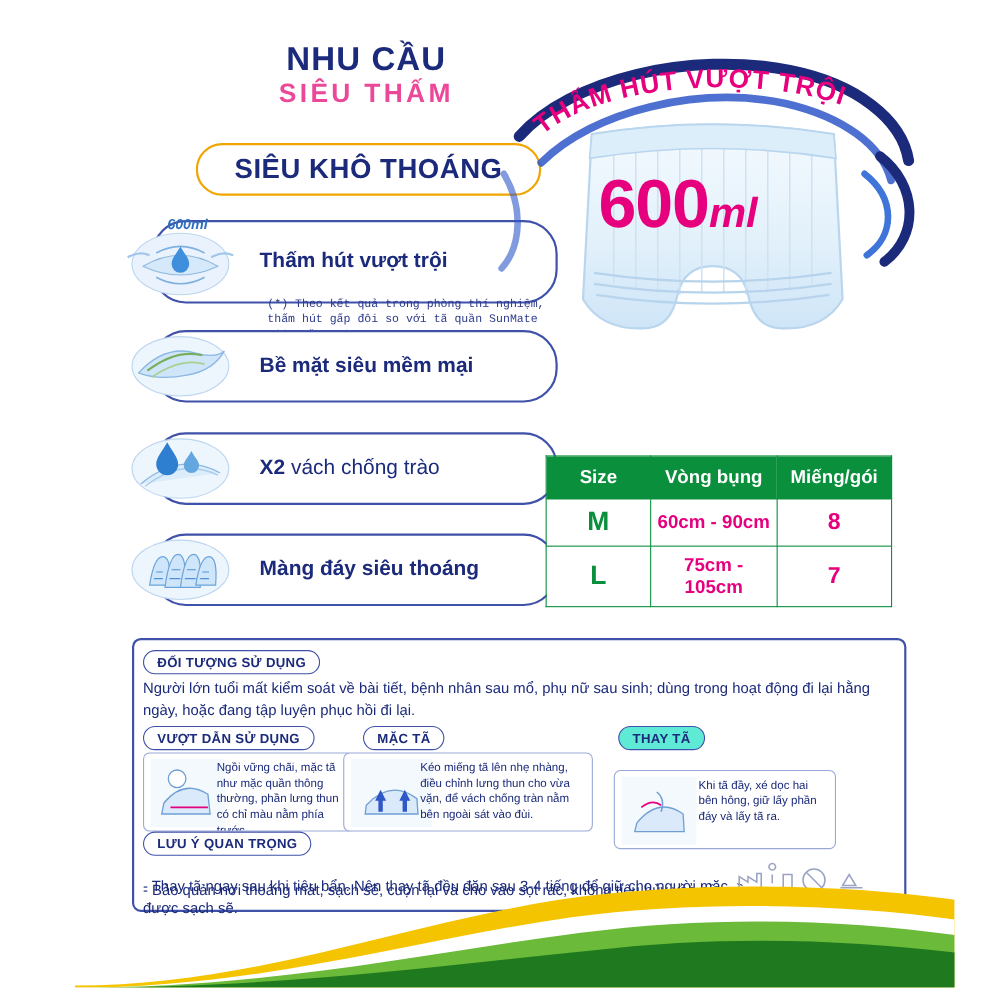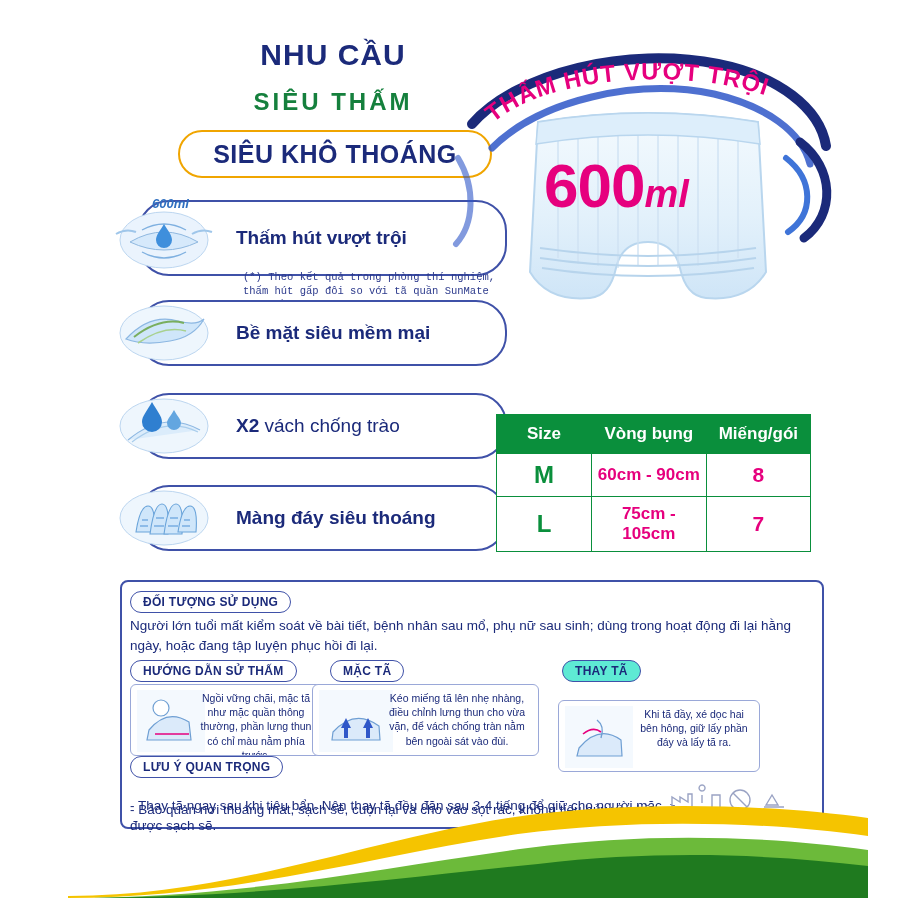--- a/index.html
+++ b/index.html
@@ -30,21 +30,21 @@
   
   .hdr{
     position:absolute;left:100px;top:30px;width:330px;text-align:center;
   }
   .hdr .l1{
     font-family:"Liberation Sans", sans-serif;
     font-weight:bold;font-size:30px;color:#1b2a7a;letter-spacing:1px;
   }
   .hdr .l2{
     font-family:"Liberation Sans", sans-serif;
-    font-weight:bold;font-size:24px;color:#15803d;letter-spacing:3px;margin-top:16px;text-align:center;
+    font-weight:bold;font-size:24px;color:#ec4899;letter-spacing:3px;margin-top:0;text-align:center;
   }
   .pill{
     position:absolute;left:110px;top:122px;width:310px;height:44px;
     border:2px solid #f0a500;border-radius:24px;background:#fff;
     display:flex;align-items:center;justify-content:center;
   }
   .pill span{
     font-family:"Liberation Sans", sans-serif;
     font-weight:bold;font-size:25px;color:#1b2a7a;letter-spacing:.5px;
   }
@@ -126,21 +126,20 @@
     font-size:13.5px;color:#1b2a7a;line-height:1.5;
   }
   .guide{
     position:absolute;border:1.2px solid #9aa8d8;border-radius:6px;background:#fff;
     overflow:hidden;
   }
   .guide .cap{
     position:absolute;right:6px;top:6px;width:118px;
     font-family:"Liberation Sans", sans-serif;font-size:10.5px;color:#1b2a7a;
     line-height:1.35;
-    text-align:center;
   }
   .guide .cap.wide{width:150px;}
   .g1{left:62px;top:676px;width:190px;height:70px;}
   .g2{left:244px;top:676px;width:225px;height:70px;}
   .g3{left:490px;top:676px;width:200px;height:70px;margin-top:16px;}
   .icons-row{position:absolute;left:600px;top:775px;}
 </style>
 </head>
 <body>
 
@@ -285,21 +284,21 @@
         <td>7</td>
       </tr>
     </tbody>
       </table>
 
     <div class="info"></div>
 
     <div class="tag" style="left:62px;top:583px;">ĐỐI TƯỢNG SỬ DỤNG</div>
     <div class="body-txt" style="left:62px;top:608px;width:676px;">Người lớn tuổi mất kiểm soát về bài tiết, bệnh nhân sau mổ, phụ nữ sau sinh; dùng trong hoạt động đi lại hằng ngày, hoặc đang tập luyện phục hồi đi lại.</div>
 
-    <div class="tag" style="left:62px;top:652px;">HƯỚNG DẪN SỬ THẤM</div>
+    <div class="tag" style="left:62px;top:652px;">VƯỢT DẪN SỬ DỤNG</div>
     <div class="tag" style="left:262px;top:652px;background:#fff;">MẶC TÃ</div>
     <div class="tag" style="left:494px;top:652px;background:#5eead4;">THAY TÃ</div>
 
     <div class="guide g1">
       <svg width="72" height="66" viewBox="0 0 72 66" style="position:absolute;left:4px;top:3px">
         <rect x="2" y="2" width="68" height="62" fill="#f4f9fe"></rect>
         <path d="M14 42 q18 -22 40 -8 l2 18 h-44z" fill="#dbeafa" stroke="#6f9fd3" stroke-width="1.2"></path>
         <circle cx="26" cy="20" r="8" fill="#fff" stroke="#6f9fd3" stroke-width="1.2"></circle>
         <path d="M20 46 h34" stroke="#e6007e" stroke-width="1.6"></path>
       </svg>

